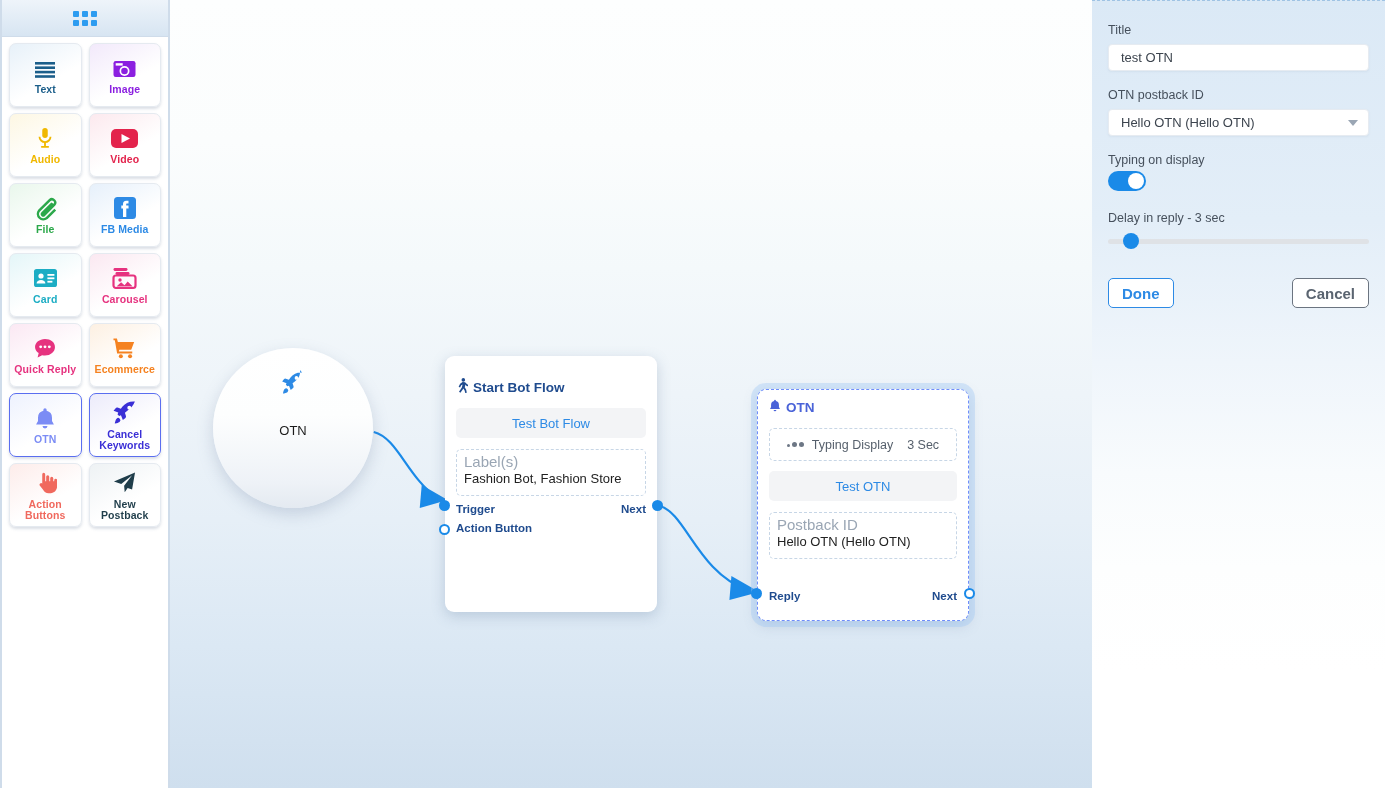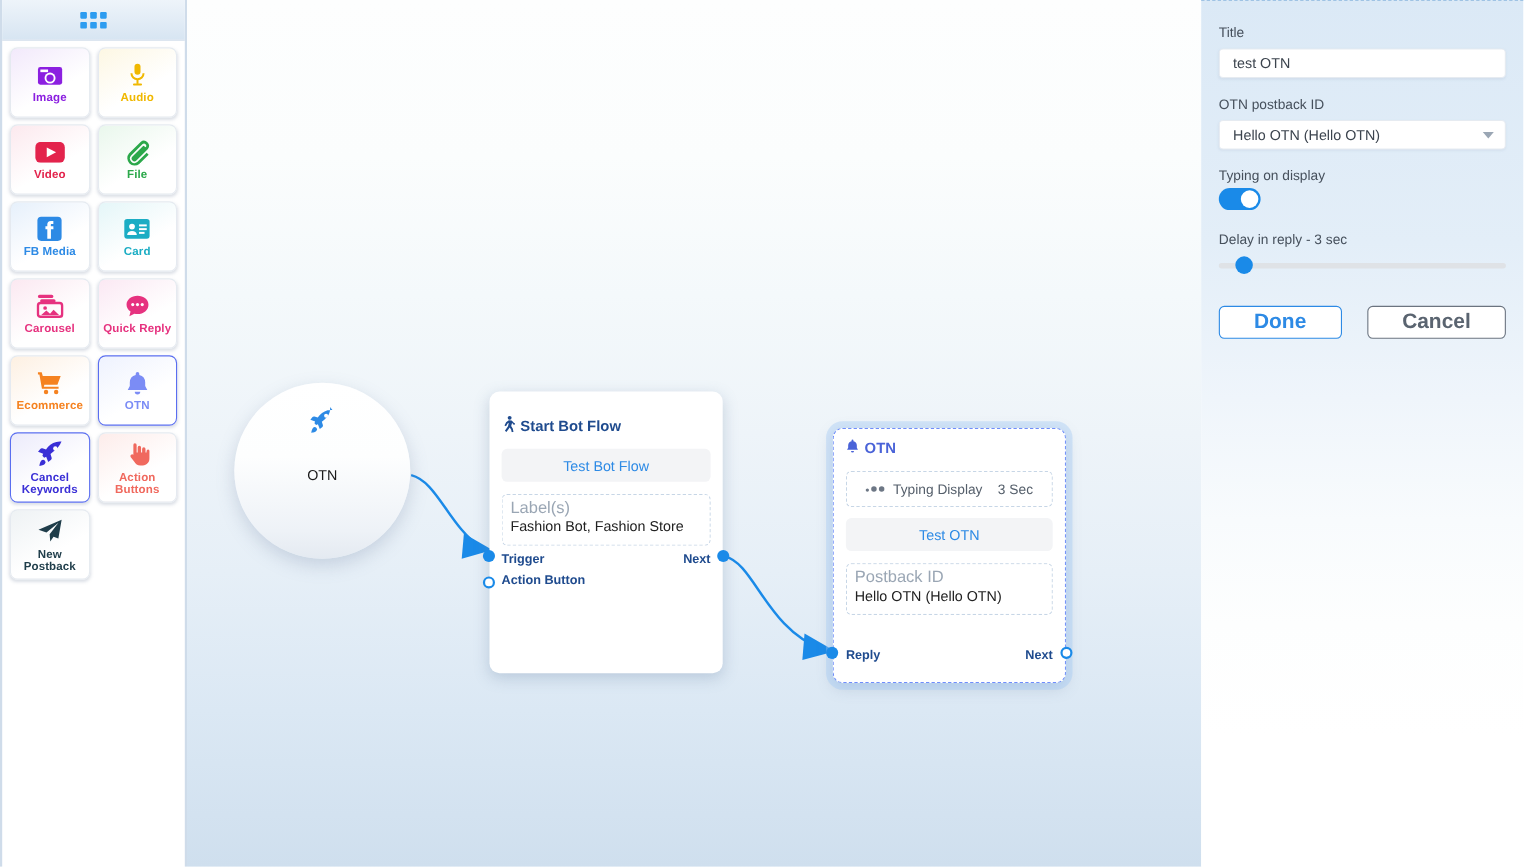--- a/index.html
+++ b/index.html
@@ -189,22 +189,22 @@
   .slider {
     position: relative; height: 5px; border-radius: 3px;
     background: #dfe2e6; margin-top: 14px; cursor: pointer;
   }
   .slider .knob {
     position: absolute; top: -6px; left: 15px;
     width: 16px; height: 16px; border-radius: 50%; background: #1a8ae8;
   }
   .btn-row { display: flex; justify-content: space-between; margin-top: 34px; }
   .btn {
-    height: 30px; padding: 0 31px; border-radius: 5px; background: #ffffff;
-    font-size: 19px; font-weight: bold; cursor: pointer;
+    height: 30px; padding: 0 13px; border-radius: 5px; background: #ffffff;
+    font-size: 15px; font-weight: bold; cursor: pointer;
     font-family: "Liberation Sans", sans-serif;
     display: flex; align-items: center; justify-content: center;
   }
   .btn-done { border: 1.4px solid #2d8ae5; color: #2d8ae5; }
   .btn-cancel { border: 1.4px solid #6b7480; color: #5a6470; }
 </style>
 </head>
 <body>
 
 <div id="app">
@@ -214,20 +214,31 @@
       <span class="grid-icon">
         <i></i>
           <i></i>
           <i></i>
           <i></i>
           <i></i>
           <i></i>
       </span>
     </div>
     <div class="palette" id="palette">
+        <div class="tile" style="background: linear-gradient(150deg, rgb(231, 241, 249) 0%, rgb(255, 255, 255) 60%);">
+          <span class="t-ico">
+            <svg width="24" height="20" viewBox="0 0 24 20" fill="#1b5e8a">
+              <rect x="2" y="4" width="20" height="2.6"></rect>
+              <rect x="2" y="8.4" width="20" height="2.6"></rect>
+              <rect x="2" y="12.8" width="20" height="2.6"></rect>
+              <rect x="2" y="17.2" width="20" height="2.6"></rect>
+            </svg>
+          </span>
+          <span class="t-lbl" style="color: rgb(27, 94, 138);">Text</span>
+        </div>
         <div class="tile" style="background: linear-gradient(150deg, rgb(242, 233, 251) 0%, rgb(255, 255, 255) 60%);">
           <span class="t-ico">
             <svg width="25" height="22" viewBox="0 0 24 22" fill="#8b1fe0">
               <rect x="1" y="4" width="22" height="16" rx="2.2"></rect>
               <rect x="3.2" y="6.2" width="7" height="2.4" fill="#ffffff"></rect>
               <circle cx="12" cy="14" r="5" fill="#ffffff"></circle>
               <circle cx="12" cy="14" r="3.3" fill="#8b1fe0"></circle>
             </svg>
           </span>
           <span class="t-lbl" style="color: rgb(139, 31, 224);">Image</span>

